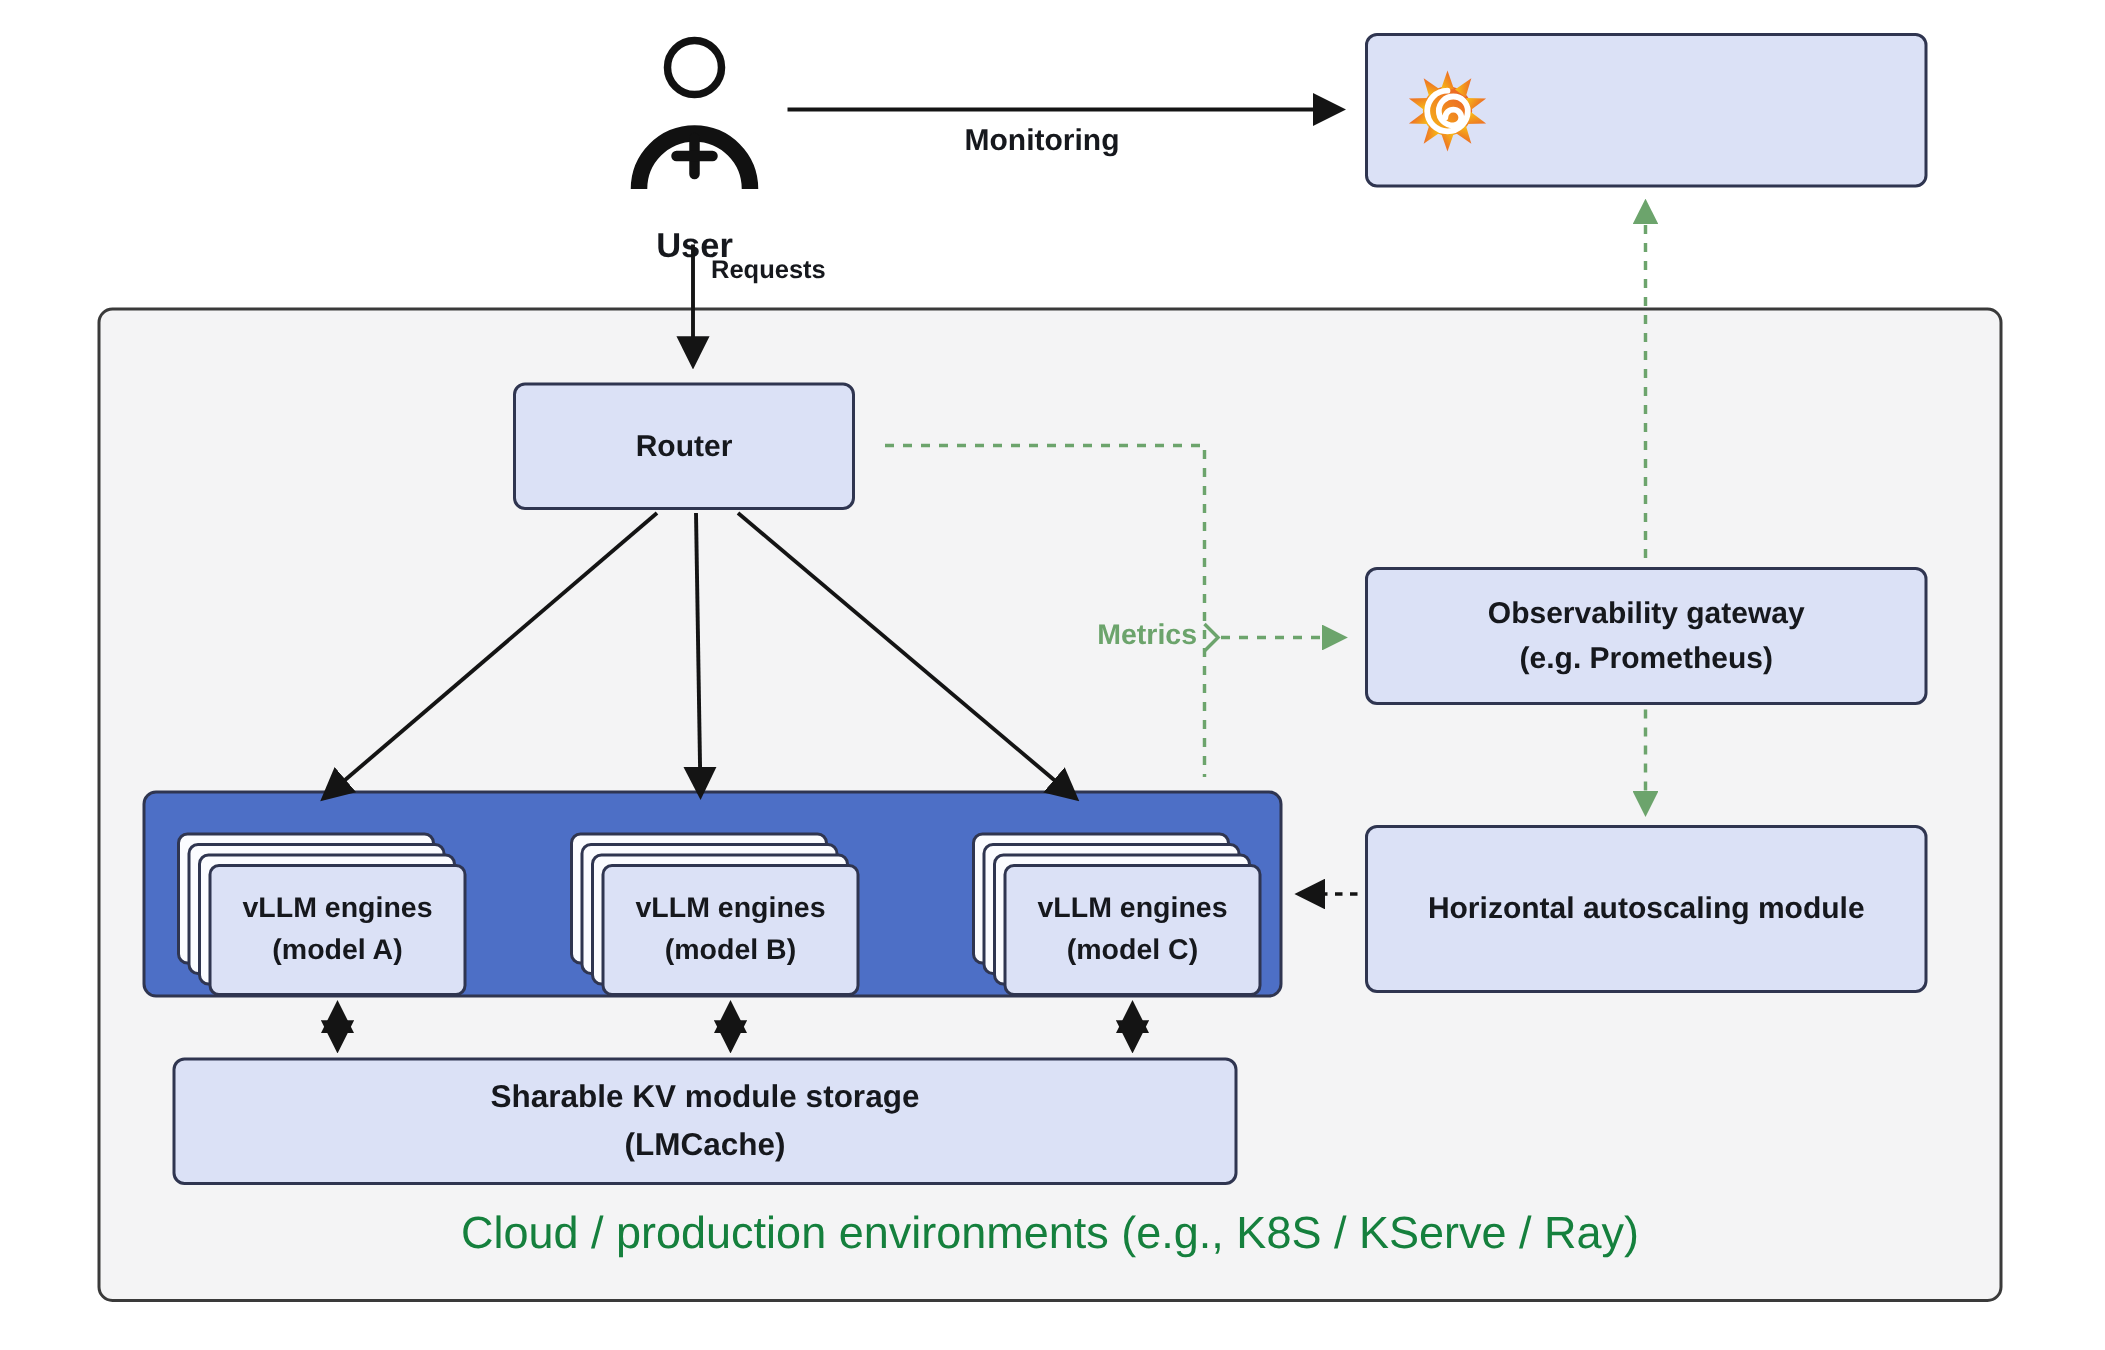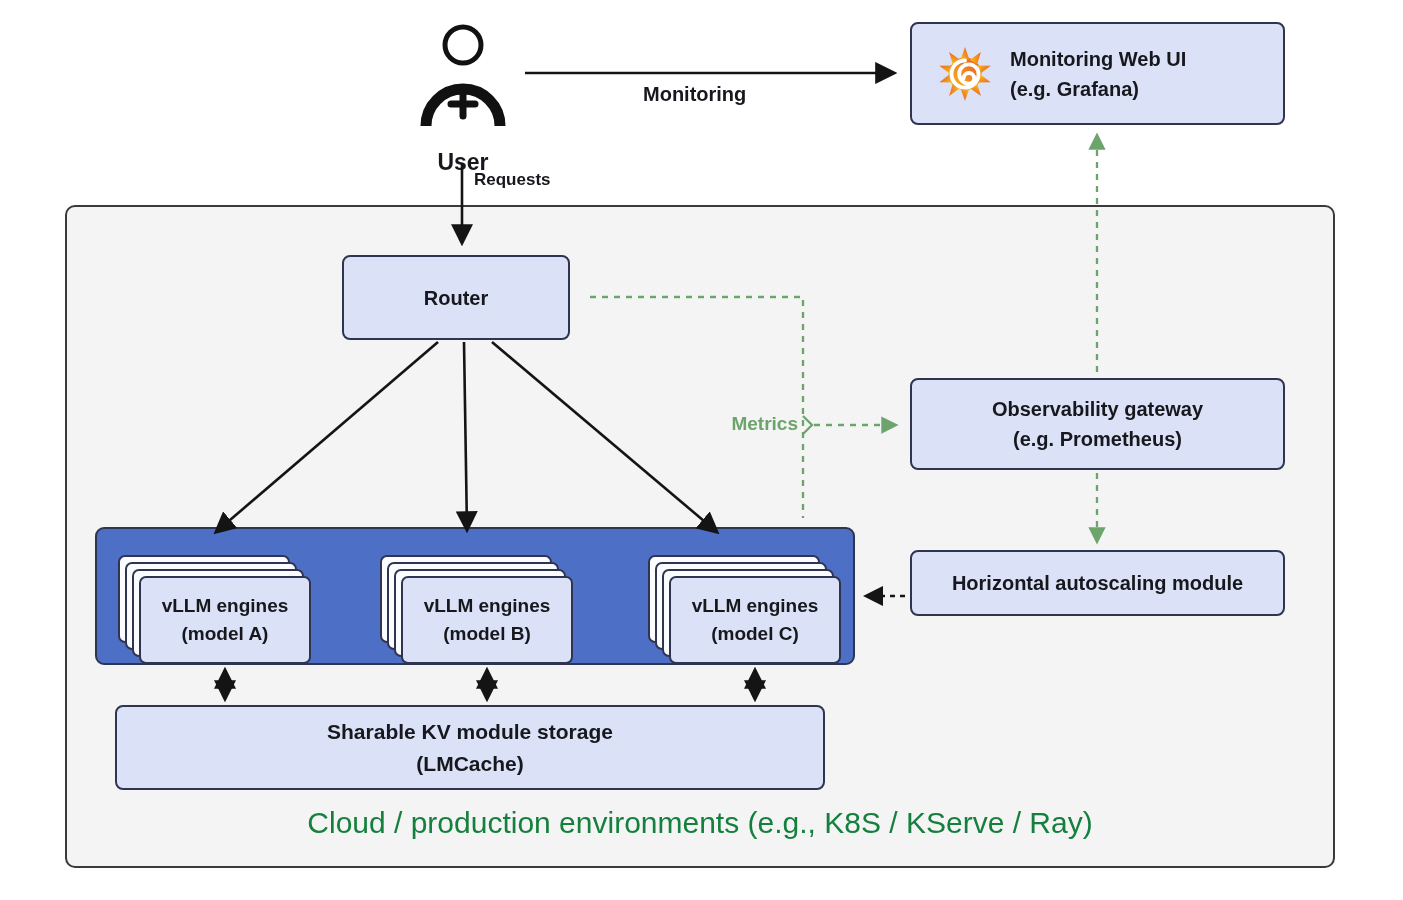--- a/index.html
+++ b/index.html
@@ -143,36 +143,32 @@
         <path d="M30 2 L34.5 15 L25.5 15 Z" transform="rotate(144 30 30)"></path>
         <path d="M30 2 L34.5 15 L25.5 15 Z" transform="rotate(180 30 30)"></path>
         <path d="M30 2 L34.5 15 L25.5 15 Z" transform="rotate(216 30 30)"></path>
         <path d="M30 2 L34.5 15 L25.5 15 Z" transform="rotate(252 30 30)"></path>
         <path d="M30 2 L34.5 15 L25.5 15 Z" transform="rotate(288 30 30)"></path>
         <path d="M30 2 L34.5 15 L25.5 15 Z" transform="rotate(324 30 30)"></path>
       </g>
     </g>
     <path d="M30 16 A14 14 0 1 0 44 30 A10 10 0 1 0 34 40 A5.5 5.5 0 1 0 28.5 34.5" fill="none" stroke="#fff" stroke-width="4" stroke-linecap="round"></path>
   </svg>
-  <div class="mon-text">
-    <span>Monitoring Web UI</span>
-    <span>(e.g. Grafana)</span>
-  </div>
 </div>
 
 <div class="node" style="left:342px; top:255px; width:228px; height:85px;">
   <span>Router</span>
 </div>
 
 <div class="node" style="left:910px; top:378px; width:375px; height:92px;">
   <span>Observability gateway</span>
   <span>(e.g. Prometheus)</span>
 </div>
 
-<div class="node" style="left:910px; top:550px; width:375px; height:66px;">
+<div class="node" style="left:910px; top:550px; width:375px; height:112px;">
   <span>Horizontal autoscaling module</span>
 </div>
 
 <div class="engines-container"></div>
 
 <div class="stack" style="left:118px; top:542px;">
   <div class="card g1"></div>
   <div class="card g2"></div>
   <div class="card g3"></div>
   <div class="card front">

